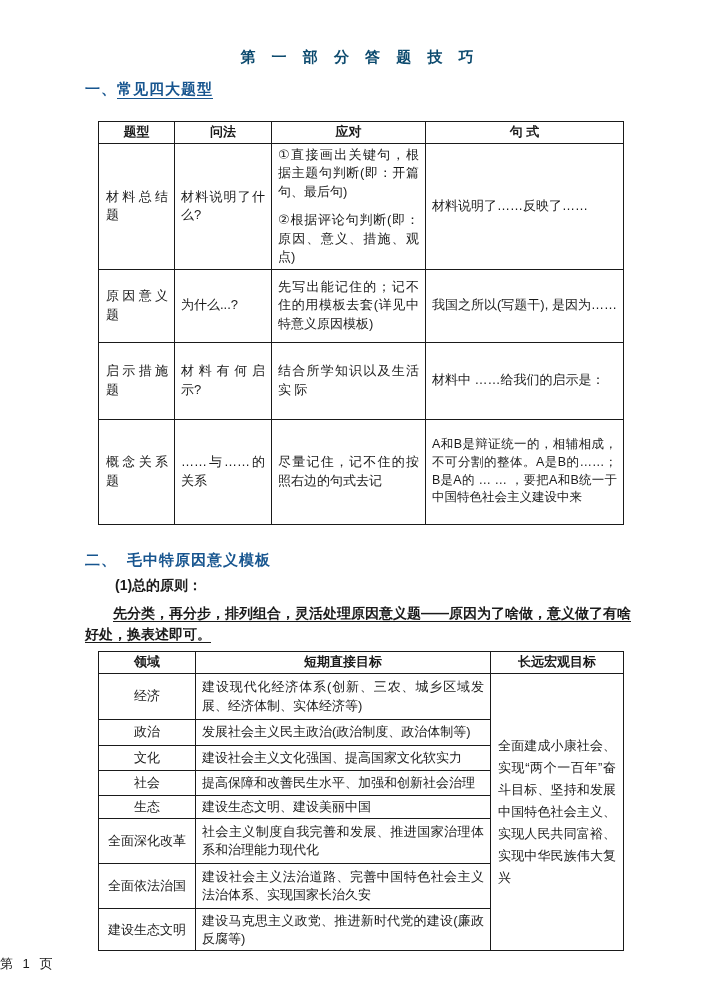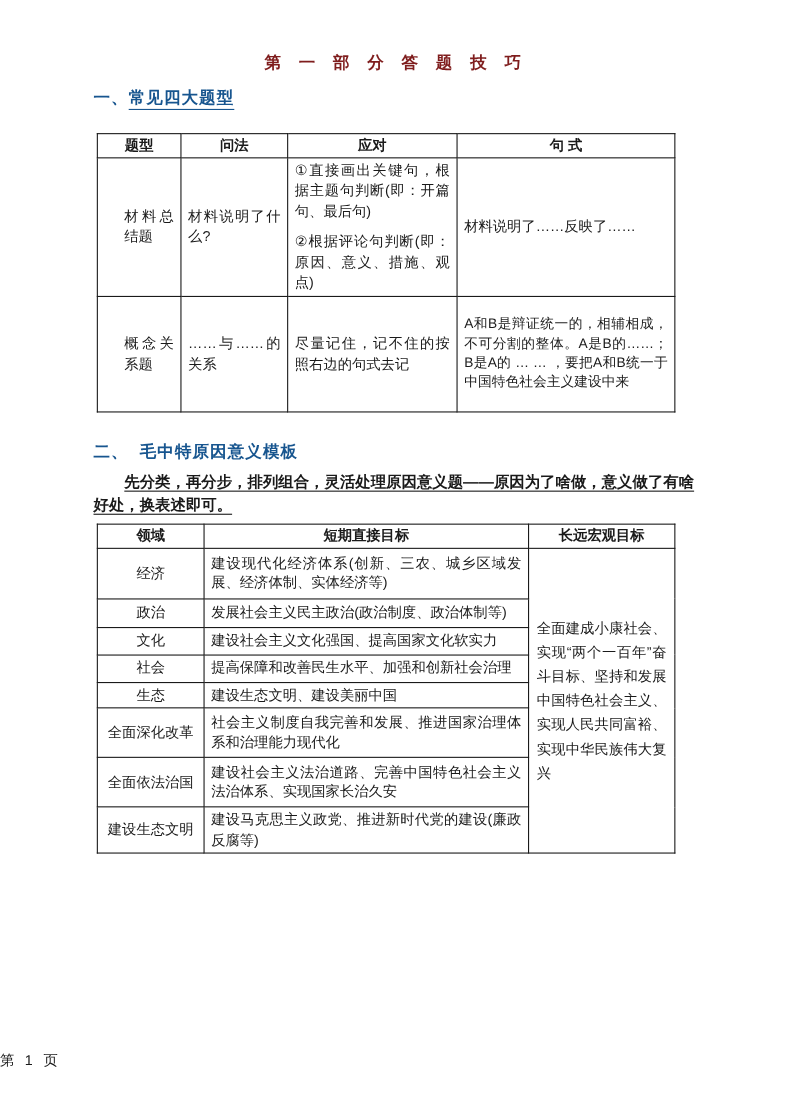--- a/index.html
+++ b/index.html
@@ -7,21 +7,21 @@
     width:720px; height:999px;
     background:#ffffff;
     font-family:"Liberation Sans","DejaVu Sans",sans-serif;
     color:#1a1a1a;
     position:relative;
     overflow:hidden;
   }
   .doc-title {
     padding-top:48px;
     text-align:center;
-    color:#7f1d1d;
+    color:#0c4a6e;
     font-weight:bold;
     font-size:15px;
     letter-spacing:6px;
   }
   .content { margin:0 85px; }
   .sec-heading {
     color:#17558f;
     font-weight:bold;
     font-size:15px;
     letter-spacing:1px;
@@ -30,35 +30,35 @@
   .sec1-heading .underlined {
     border-bottom:1.5px solid #17558f;
     padding-bottom:1px;
   }
   .sec2-heading { margin-top:26px; }
   .sec2-heading .sec2-prefix { margin-right:10px; }
 
   table {
     border-collapse:collapse;
     table-layout:fixed;
-    margin-left:3px;
+    margin-left:13px;
     width:525px;
     font-size:13px;
   }
   td, th {
     border:1px solid #1a1a1a;
     padding:2px 6px;
     vertical-align:middle;
     line-height:1.42;
     word-break:break-all;
   }
   th { font-weight:bold; text-align:center; padding:1px 4px; }
   .t1 { margin-top:22px; }
   .t1 td { text-align:justify; }
-  .t1 .c-type { padding-left:24px; }
+  .t1 .c-type { padding-left:7px; }
   td p { margin:0; }
   .resp p + p { margin-top:10px; }
 
   .sub-line {
     font-weight:bold;
     font-size:14px;
     margin:5px 0 0 30px;
     line-height:1.45;
   }
   .principle {
@@ -116,35 +116,52 @@
     </tr>
     <tr style="height:105px">
       <td class="c-type">材料总结题</td>
       <td>材料说明了什么?</td>
       <td class="resp">
         <p>①直接画出关键句，根据主题句判断(即：开篇句、最后句)</p>
         <p>②根据评论句判断(即：原因、意义、措施、观点)</p>
       </td>
       <td>材料说明了……反映了……</td>
     </tr>
+    <tr style="height:73px">
+      <td class="c-type">原因意义题</td>
+      <td>为什么...?</td>
+      <td class="resp">
+        <p>先写出能记住的；记不住的用模板去套(详见中特意义原因模板)</p>
+      </td>
+      <td>我国之所以(写题干), 是因为……</td>
+    </tr>
+    <tr style="height:77px">
+      <td class="c-type">启示措施题</td>
+      <td>材料有何启示?</td>
+      <td class="resp">
+        <p>结合所学知识以及生活实 际</p>
+      </td>
+      <td>材料中 ……给我们的启示是：</td>
+    </tr>
     <tr style="height:105px">
       <td class="c-type">概念关系题</td>
       <td>……与……的关系</td>
       <td class="resp">
         <p>尽量记住，记不住的按照右边的句式去记</p>
       </td>
       <td style="font-size:12.5px">A和B是辩证统一的，相辅相成，不可分割的整体。A是B的……；B是A的 … … ，要把A和B统一于中国特色社会主义建设中来</td>
     </tr>
   </tbody>
     </table>
 
   <div class="sec-heading sec2-heading">
     <span class="sec2-prefix">二、</span><span>毛中特原因意义模板</span>
   </div>
 
+  <p class="sub-line">(1)总的原则：</p>
   <p class="principle">先分类，再分步，排列组合，灵活处理原因意义题——原因为了啥做，意义做了有啥好处，换表述即可。</p>
 
   <table class="t2">
     <colgroup>
       <col style="width:97px">
         <col style="width:295px">
         <col style="width:133px">
     </colgroup>
     <tbody>
         <tr style="height:22px">

